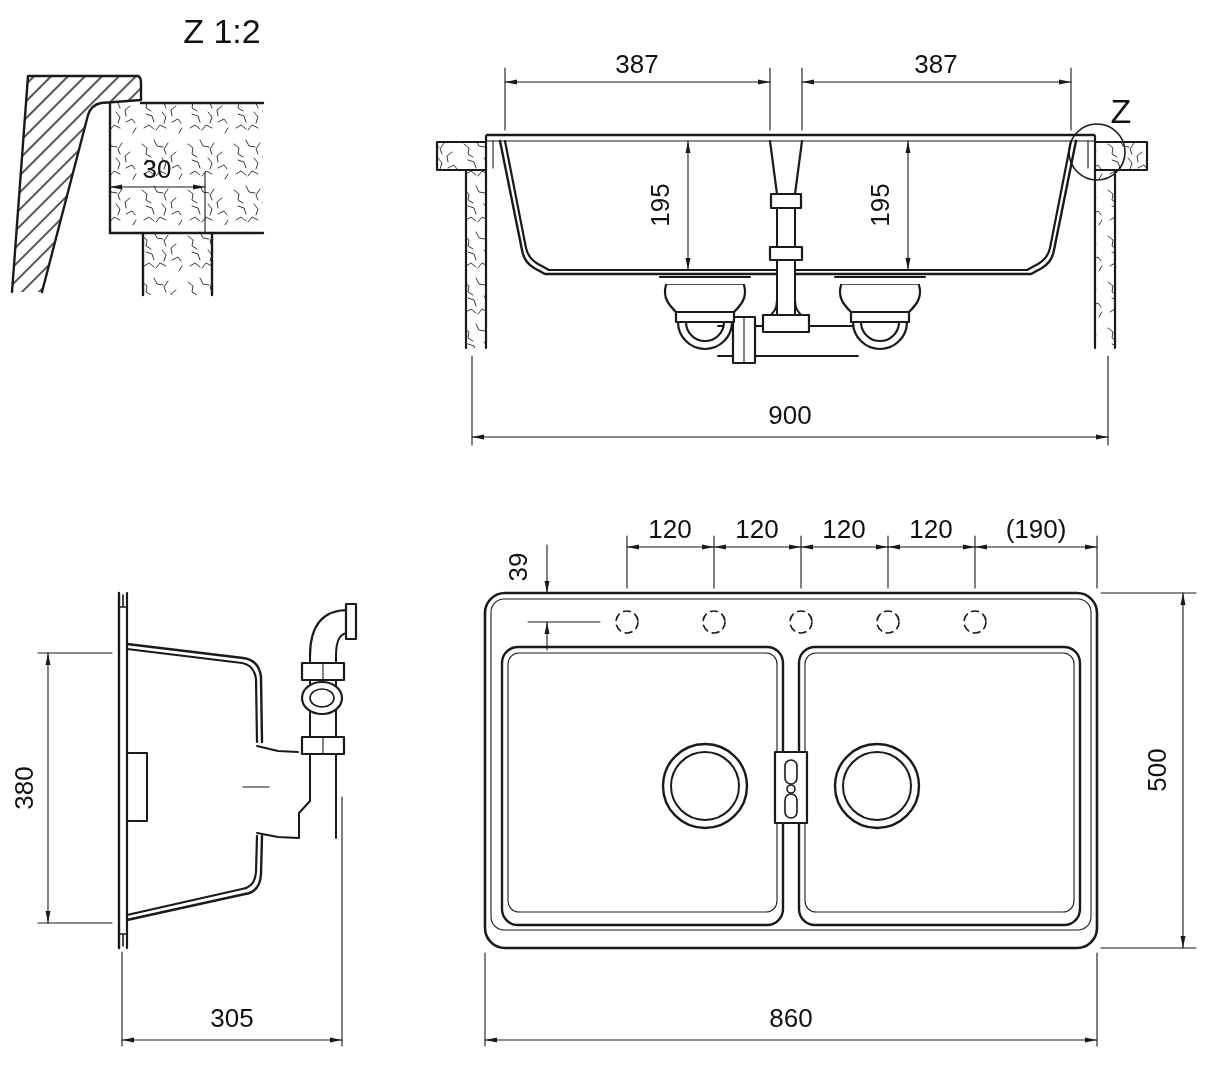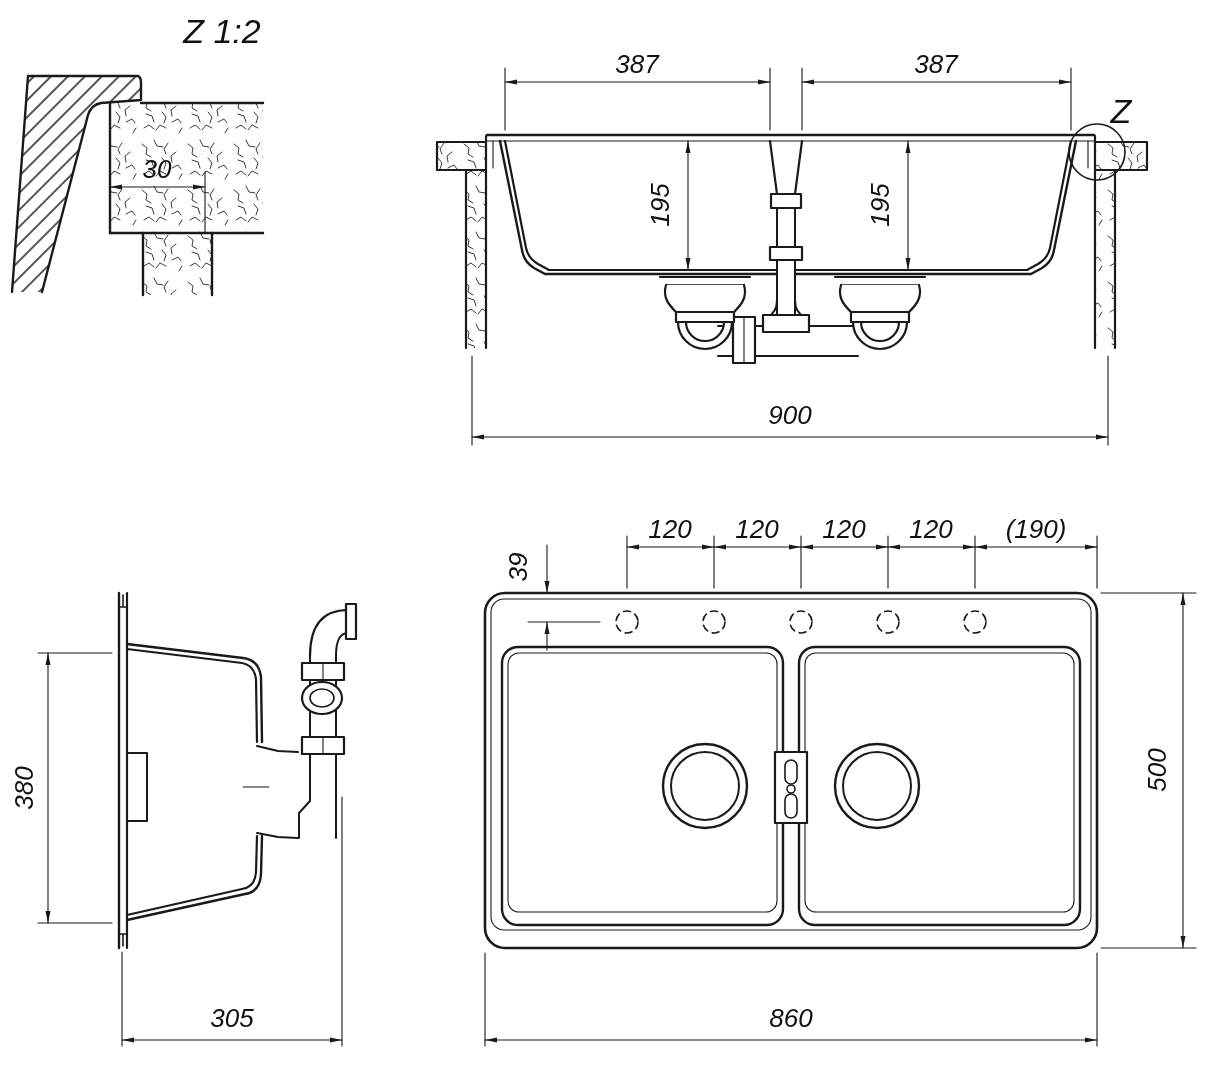--- a/index.html
+++ b/index.html
@@ -1,16 +1,16 @@
 <!DOCTYPE html>
 <html><head>
 <meta charset="utf-8">
 <style>
   html,body{margin:0;padding:0;background:#fff;}
-  #stage{position:relative;width:1214px;height:1079px;background:#fff;overflow:hidden;font-style:italic;}
+  #stage{position:relative;width:1214px;height:1079px;background:#fff;overflow:hidden;}
   svg{position:absolute;left:0;top:0;}
   .w1{stroke:#1a1a1a;stroke-width:1.1;fill:none;stroke-linecap:round;stroke-linejoin:round;}
   .w16{stroke:#1a1a1a;stroke-width:1.6;fill:none;stroke-linecap:round;stroke-linejoin:round;}
   .w2{stroke:#1a1a1a;stroke-width:2;fill:none;stroke-linecap:round;stroke-linejoin:round;}
   .w22{stroke:#1a1a1a;stroke-width:2.2;fill:none;stroke-linecap:round;stroke-linejoin:round;}
   .w24{stroke:#1a1a1a;stroke-width:2.4;fill:none;stroke-linecap:round;stroke-linejoin:round;}
   .w26{stroke:#1a1a1a;stroke-width:2.6;fill:none;stroke-linecap:round;stroke-linejoin:round;}
   .wfill{fill:#ffffff;stroke:#1a1a1a;stroke-width:2.2;stroke-linejoin:round;}
   .dimtxt{font-family:"Liberation Sans",sans-serif;font-size:26px;fill:#111;}
   .bigtxt{font-family:"Liberation Sans",sans-serif;font-size:34px;fill:#111;}

